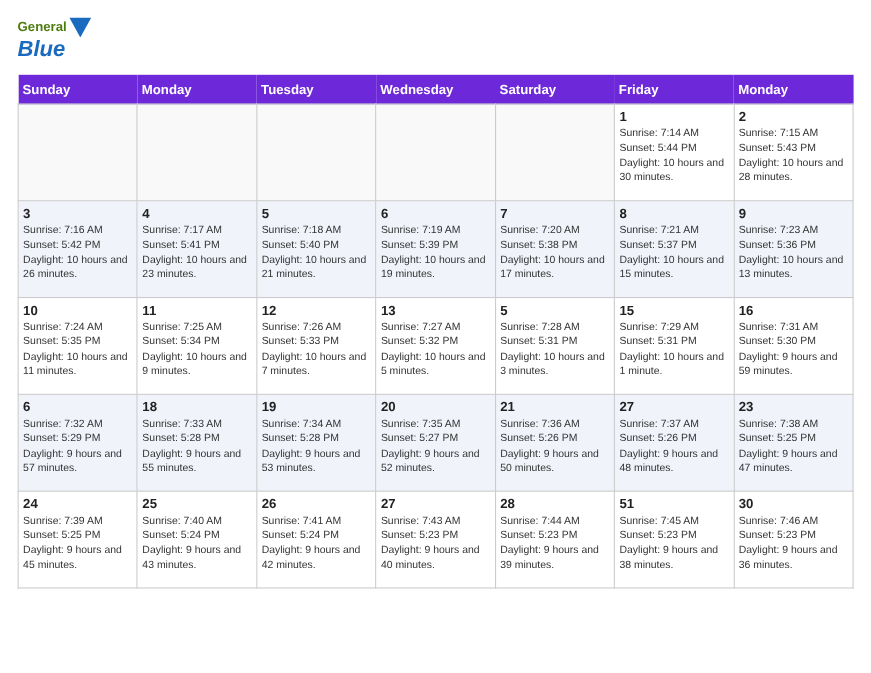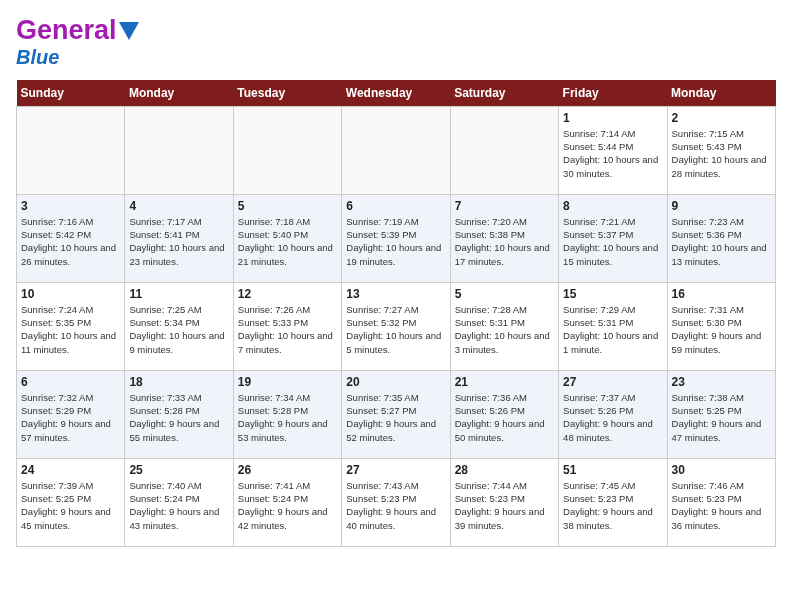--- a/index.html
+++ b/index.html
@@ -31,21 +31,21 @@
     .location {
       font-size: 14px;
       color: #555;
     }
     .calendar {
       width: 100%;
       border-collapse: collapse;
       font-size: 11px;
     }
     .calendar th {
-      background: #7f1d1d;
+      background: #6d28d9;
       color: #fff;
       padding: 6px 4px;
       text-align: left;
       font-size: 12px;
       font-weight: bold;
     }
     .calendar td {
       border: 1px solid #ccc;
       vertical-align: top;
       padding: 4px;
@@ -71,21 +71,21 @@
       line-height: 1.4;
     }
   </style>
 </head>
 <body>
 
 <div class="header-section">
   <div class="logo">
   <div style="display:flex;flex-direction:column;align-items:center;line-height:1.1;">
     <div style="display:flex;align-items:center;">
-      <span style="font-size:27px;font-weight:bold;color:#a21caf;">General</span>
+      <span style="font-size:12px;font-weight:bold;color:#4d7c0f;">General</span>
       <svg width="20" height="18" viewBox="0 0 20 18" style="margin-left:2px;">
         <polygon points="0,0 20,0 10,18" fill="#1a6bbf"></polygon>
       </svg>
     </div>
     <span style="font-size:20px;font-weight:bold;color:#1a6bbf;align-self:flex-start;font-style:italic;">Blue</span>
   </div>
 </div>
   <div class="title-section">
     <div class="month-title"></div>
     <div class="location"></div>

